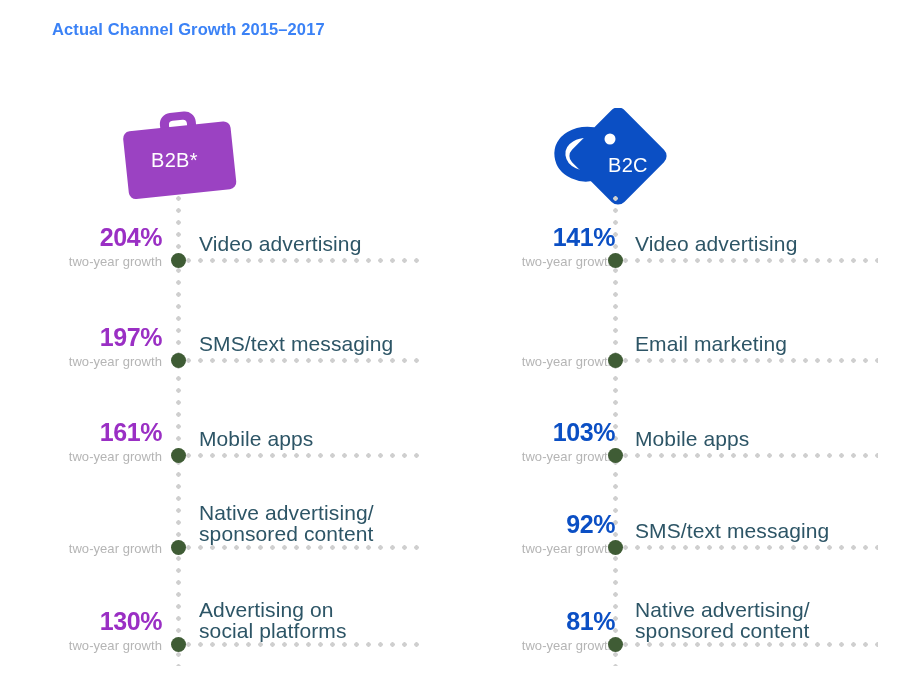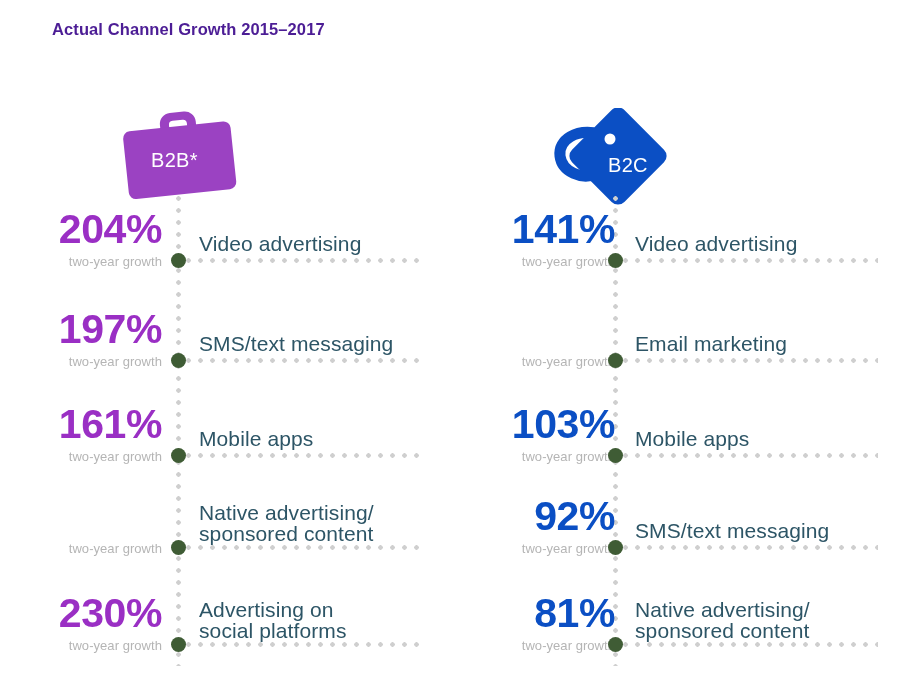--- a/index.html
+++ b/index.html
@@ -15,21 +15,21 @@
     overflow: hidden;
   }
 
   
   #chart-title {
     position: absolute;
     left: 52px;
     top: 20px;
     font-size: 16.5px;
     font-weight: bold;
-    color: #4c1d95;
+    color: #3b82f6;
     letter-spacing: 0.1px;
     white-space: nowrap;
   }
 
   
   .column {
     position: absolute;
     top: 0;
     width: 430px;
     height: 582px;
@@ -77,21 +77,21 @@
     position: absolute;
     height: 60px;
   }
   #column-b2b .row { left: 0px; width: 430px; }
   #column-b2c .row { left: 0px; width: 470px; }
 
   .pct {
     position: absolute;
     right: 0;
     bottom: 20px;
-    font-size: 41px;
+    font-size: 25px;
     font-weight: bold;
     line-height: 1;
     letter-spacing: -0.4px;
     white-space: nowrap;
   }
   #column-b2b .pct { color: #9a2fc4; right: 268px; }
   #column-b2c .pct { color: #0b4fc4; right: 285px; }
 
   .growth-note {
     position: absolute;
@@ -187,21 +187,21 @@
 
   <div class="row" style="top:497px">
     <div class="growth-note">two-year growth</div>
     <div class="marker-dot"></div>
     <div class="h-dots"></div>
     <div class="ch-label two-line">Native advertising/
 sponsored content</div>
   </div>
 
   <div class="row" style="top:594px">
-    <div class="pct">230%</div>
+    <div class="pct">130%</div>
     <div class="growth-note">two-year growth</div>
     <div class="marker-dot"></div>
     <div class="h-dots"></div>
     <div class="ch-label two-line">Advertising on
 social platforms</div>
   </div>
 </div>
 
 <div class="column" id="column-b2c">
 

